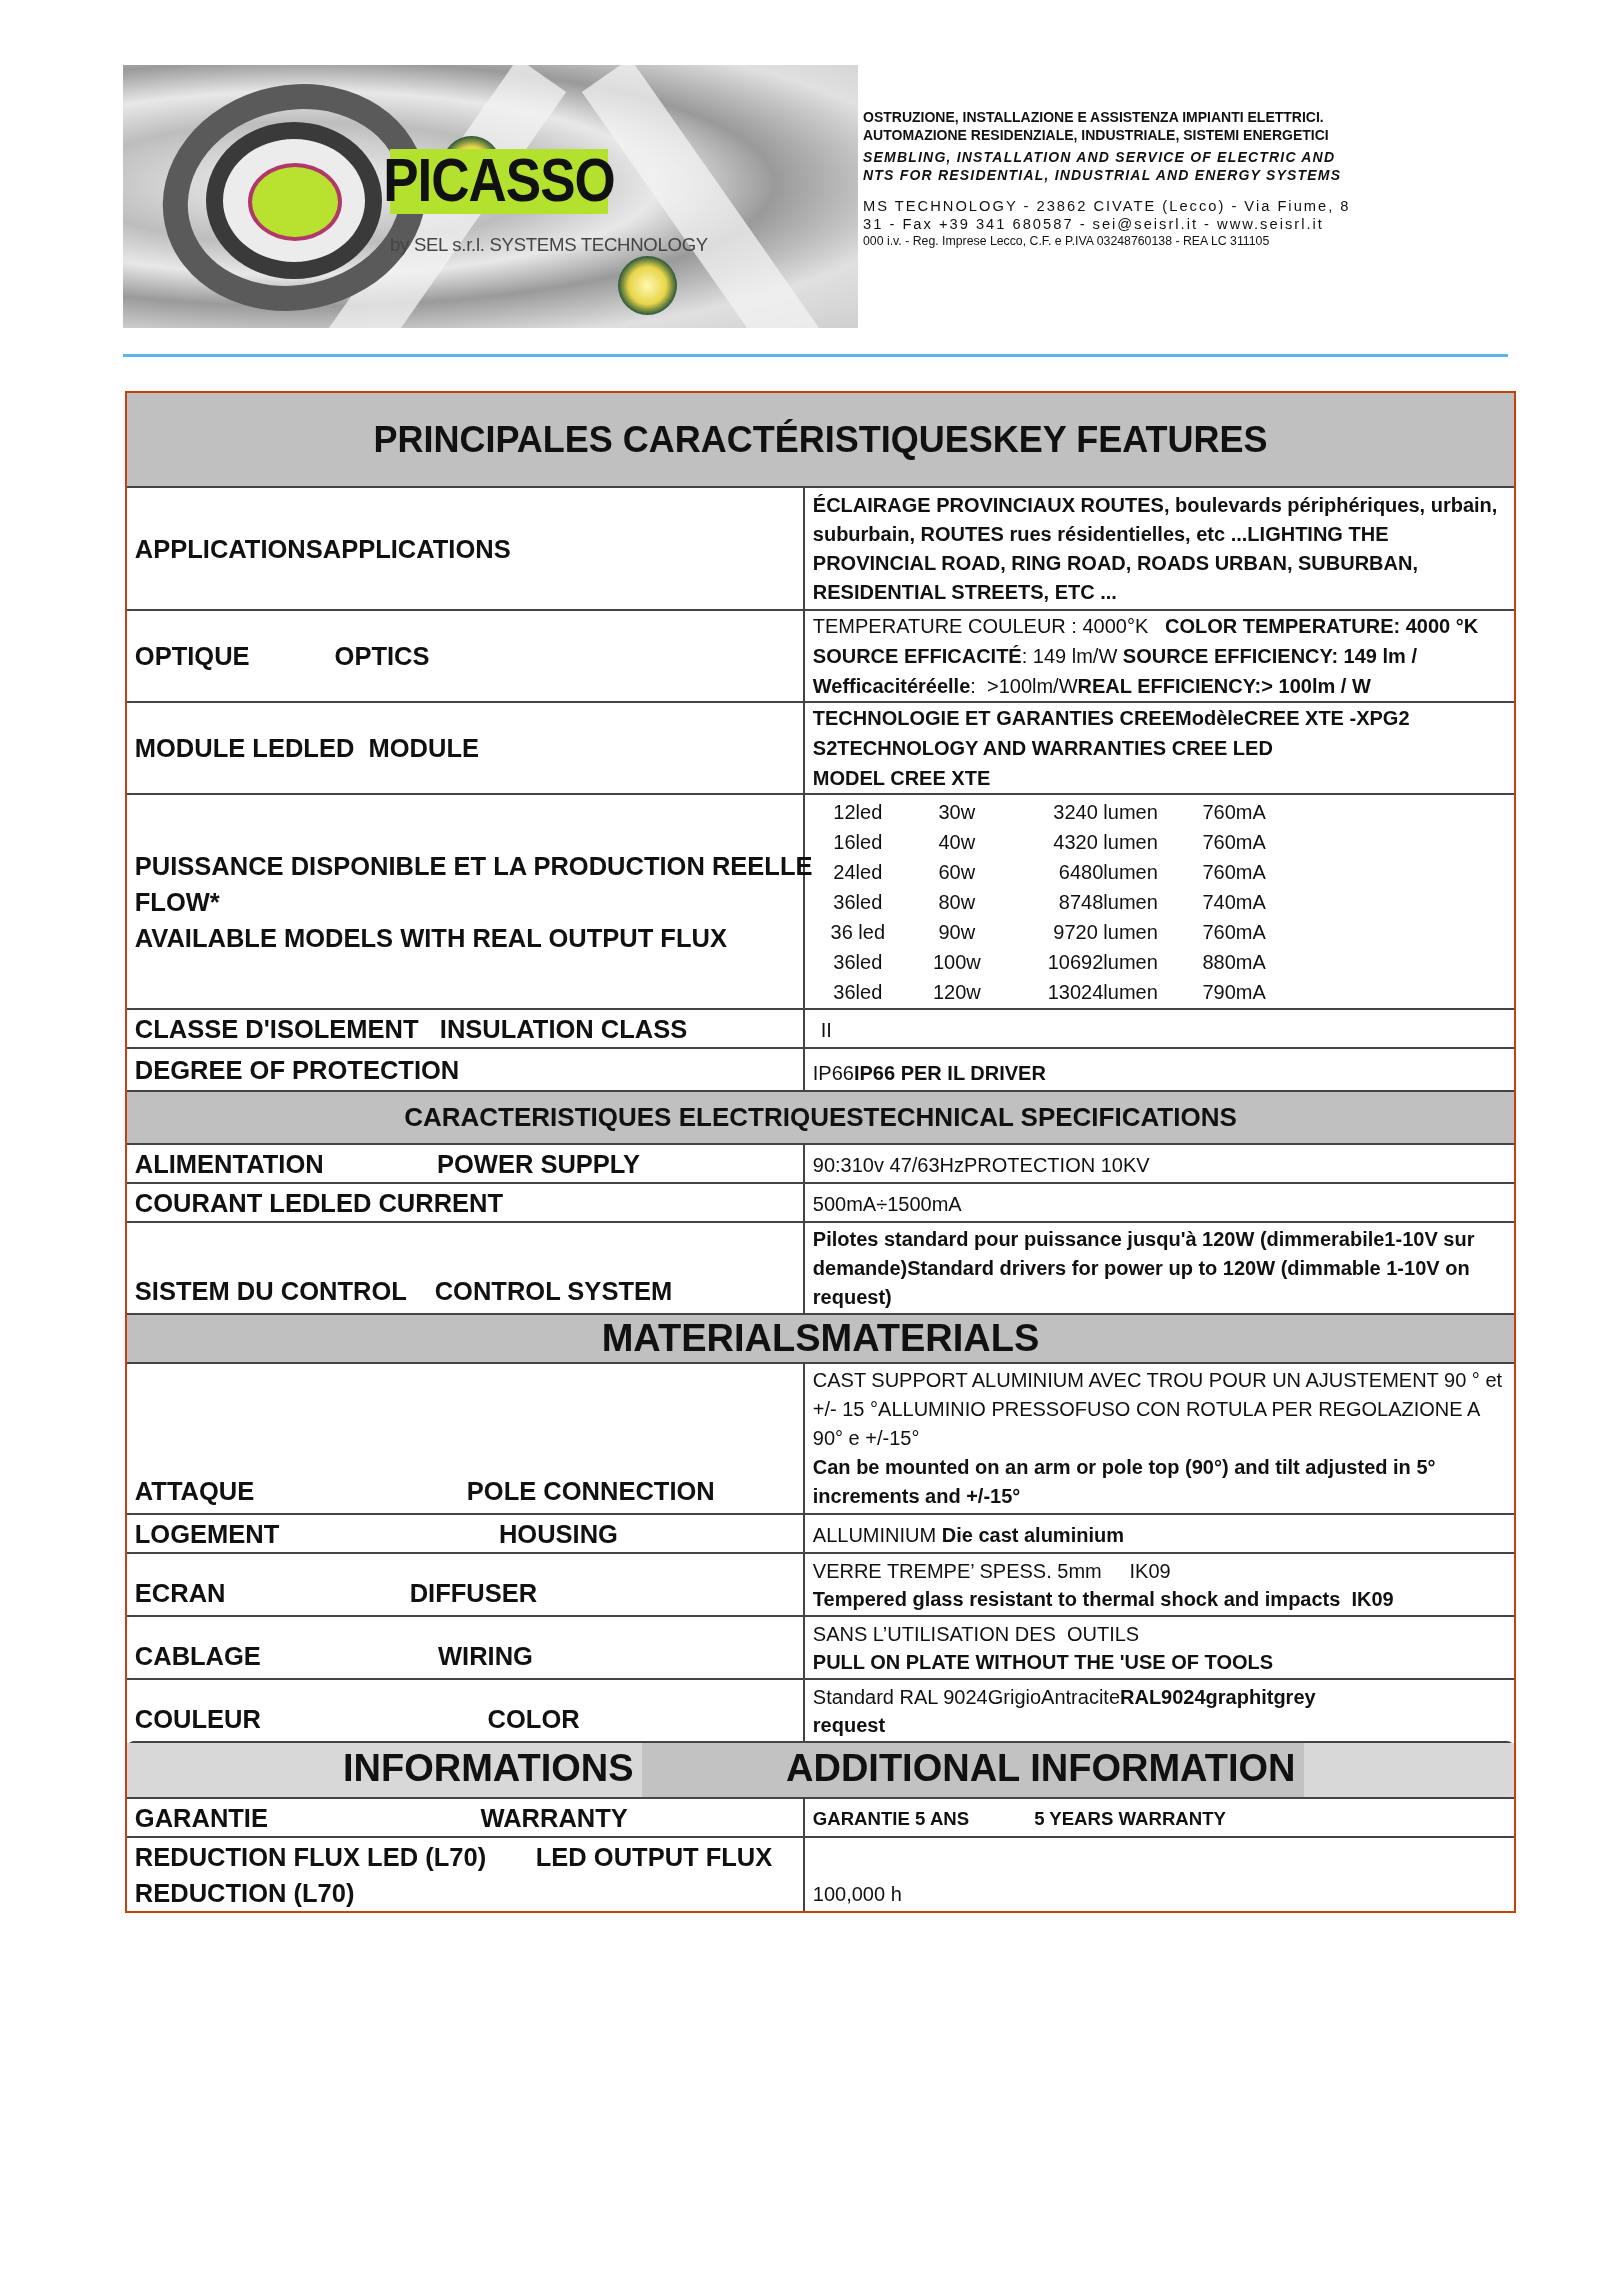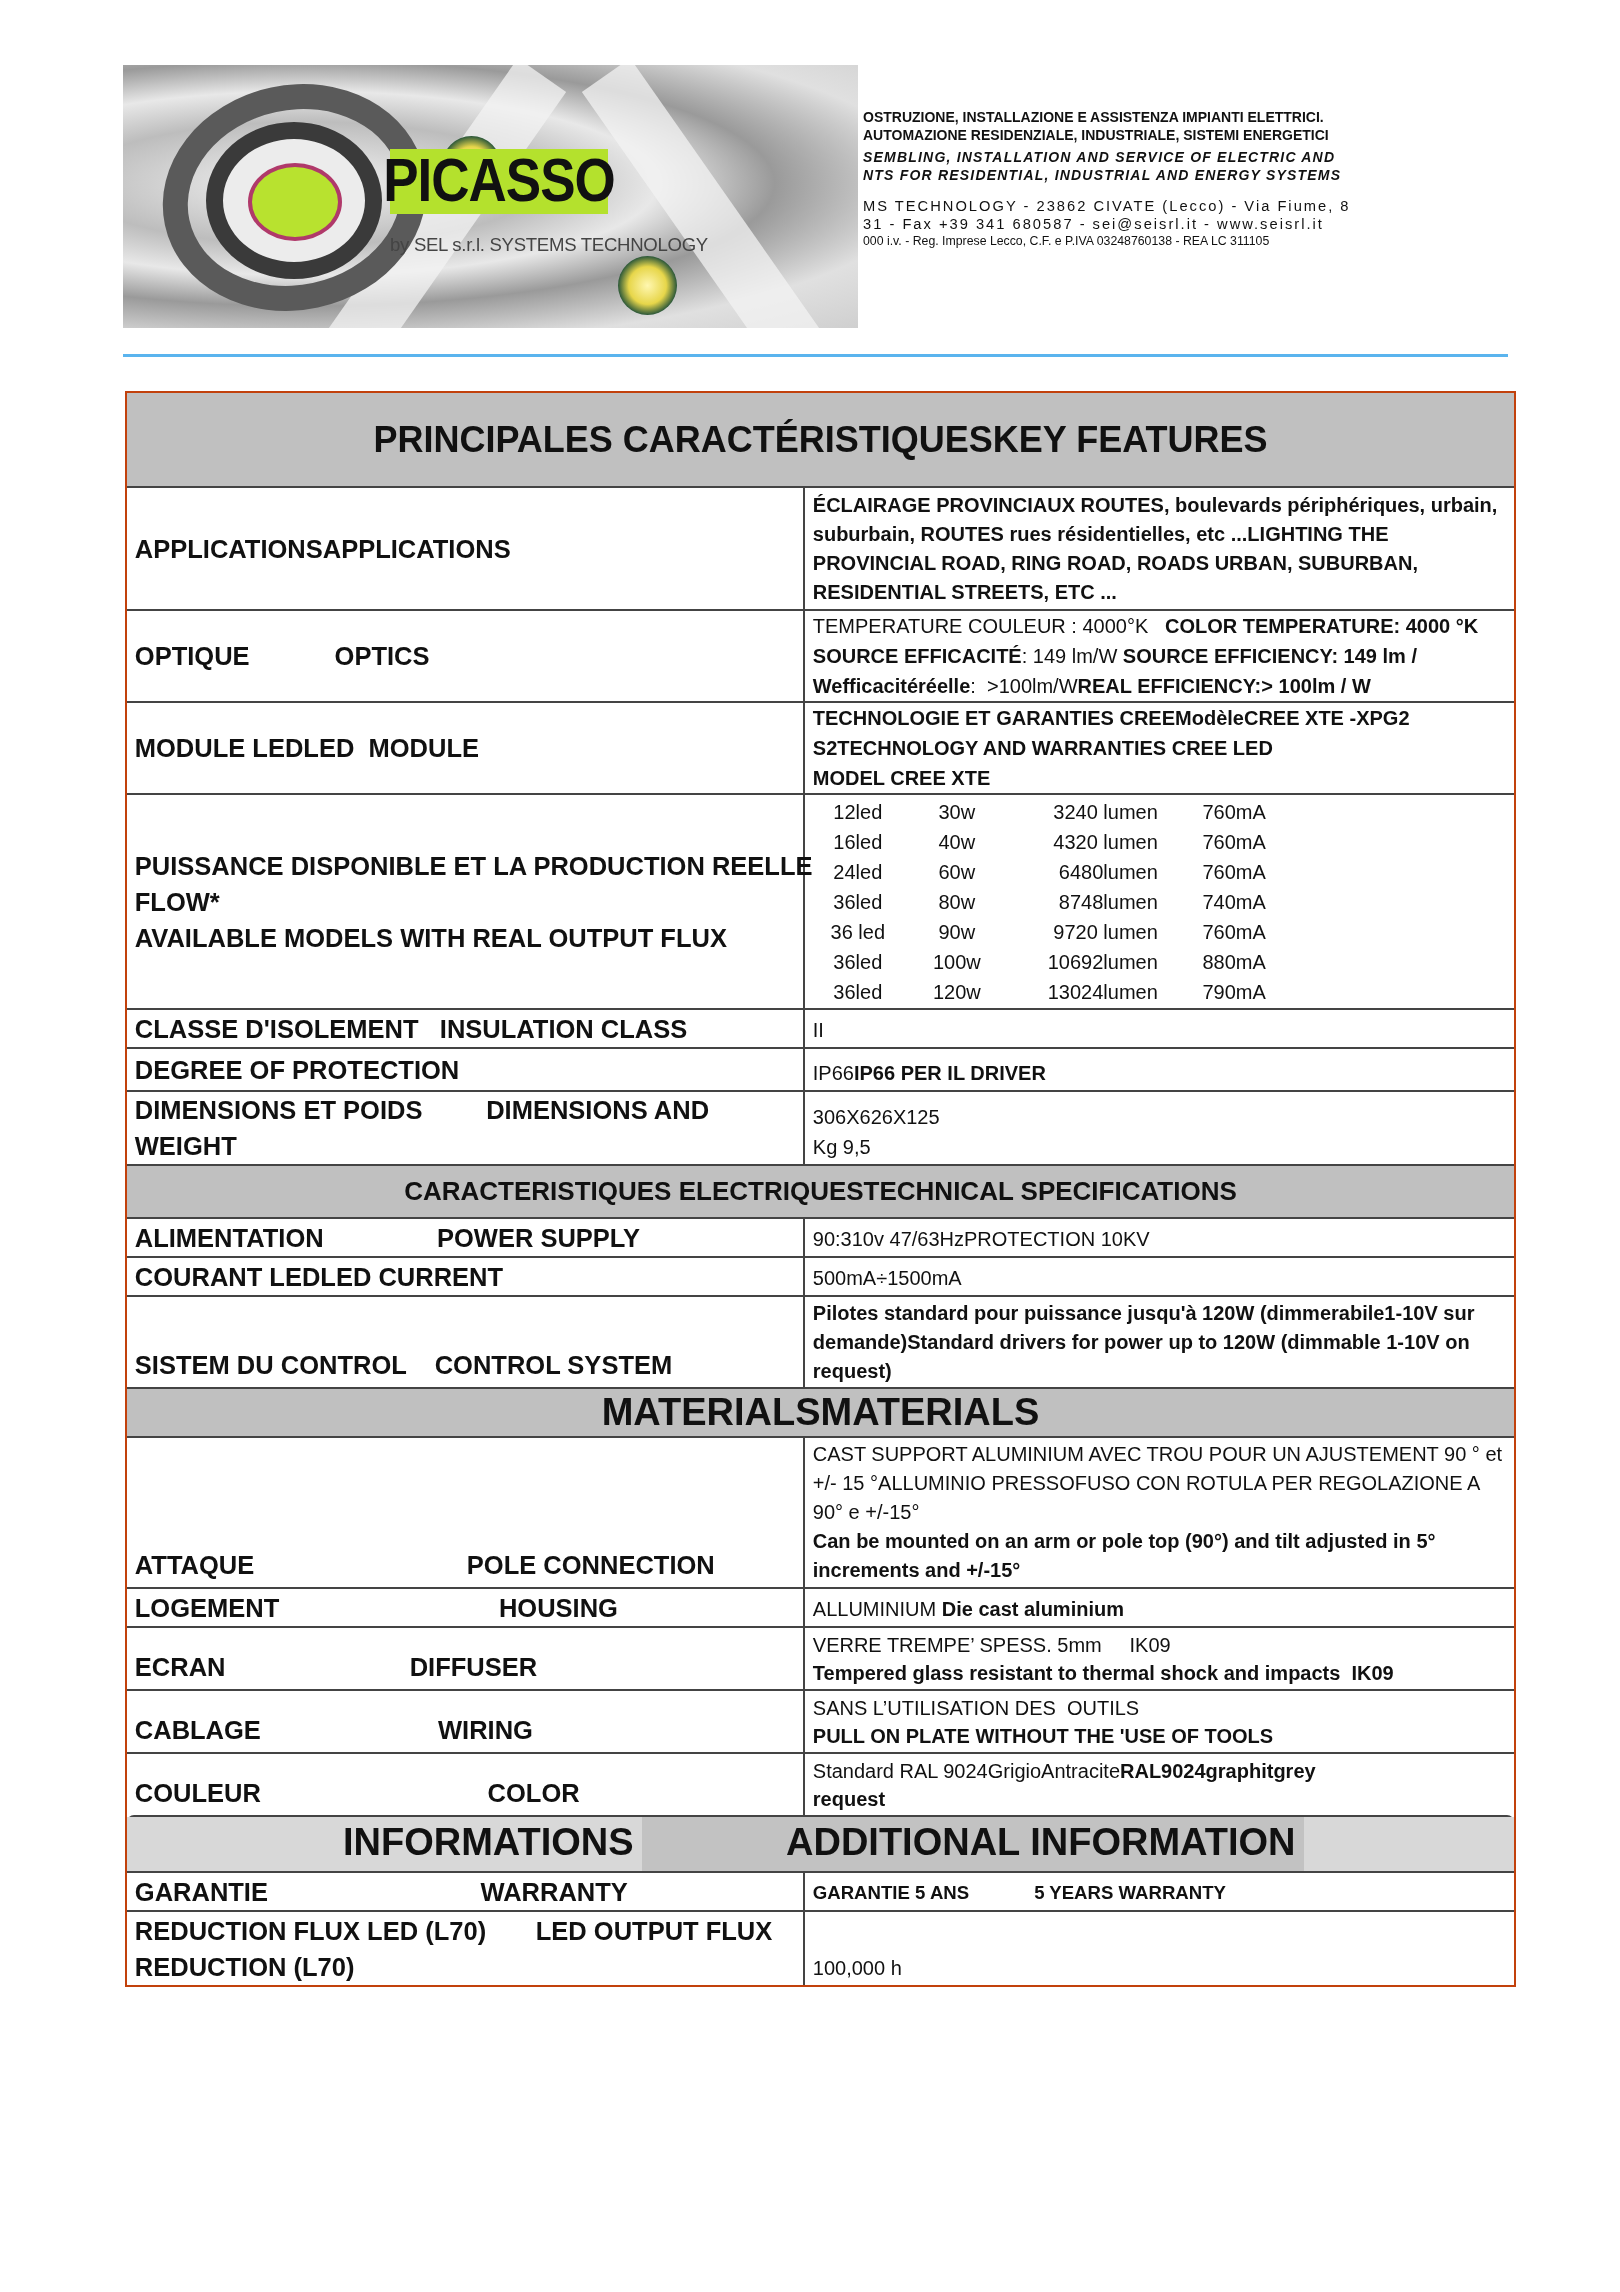--- a/index.html
+++ b/index.html
@@ -165,46 +165,36 @@
         </div>
       <div class="led-row">
           <span class="a">36led</span>
           <span class="w">120w</span>
           <span class="lm">13024lumen</span>
           <span class="ma">790mA</span>
         </div>
     </div>
   </div>
 
-  <div class="row" style="height:37px;">
+  <div class="row" style="height:37px;gap:8px;">
     <div class="c1">
         <span class="lbl">CLASSE D'ISOLEMENT   INSULATION CLASS</span>
       </div>
     <div class="c2 bottom">II</div>
   </div>
 
   <div class="row" style="height:41px;">
     <div class="c1">
         <span class="lbl">DEGREE OF PROTECTION</span>
       </div>
     <div class="c2 bottom">
         <div><span>IP66</span><span class="b">IP66 PER IL DRIVER</span></div>
       </div>
   </div>
 
-  <div class="row" style="height:72px;">
-    <div class="c1">
-      <span class="lbl">DIMENSIONS ET POIDS         DIMENSIONS AND</span>
-      <span class="lbl">WEIGHT</span>
-    </div>
-    <div class="c2 bottom" style="line-height:30px;">
-      <div>306X626X125</div>
-      <div>Kg 9,5</div>
-    </div>
-  </div>
 
   <div class="row sec" style="height:51px;font-size:26px;">
     <span>CARACTERISTIQUES ELECTRIQUESTECHNICAL SPECIFICATIONS</span>
   </div>
 
   <div class="row" style="height:37px;">
     <div class="c1">
         <span class="lbl">ALIMENTATION                POWER SUPPLY</span>
       </div>
     <div class="c2 bottom">90:310v  47/63HzPROTECTION 10KV</div>

